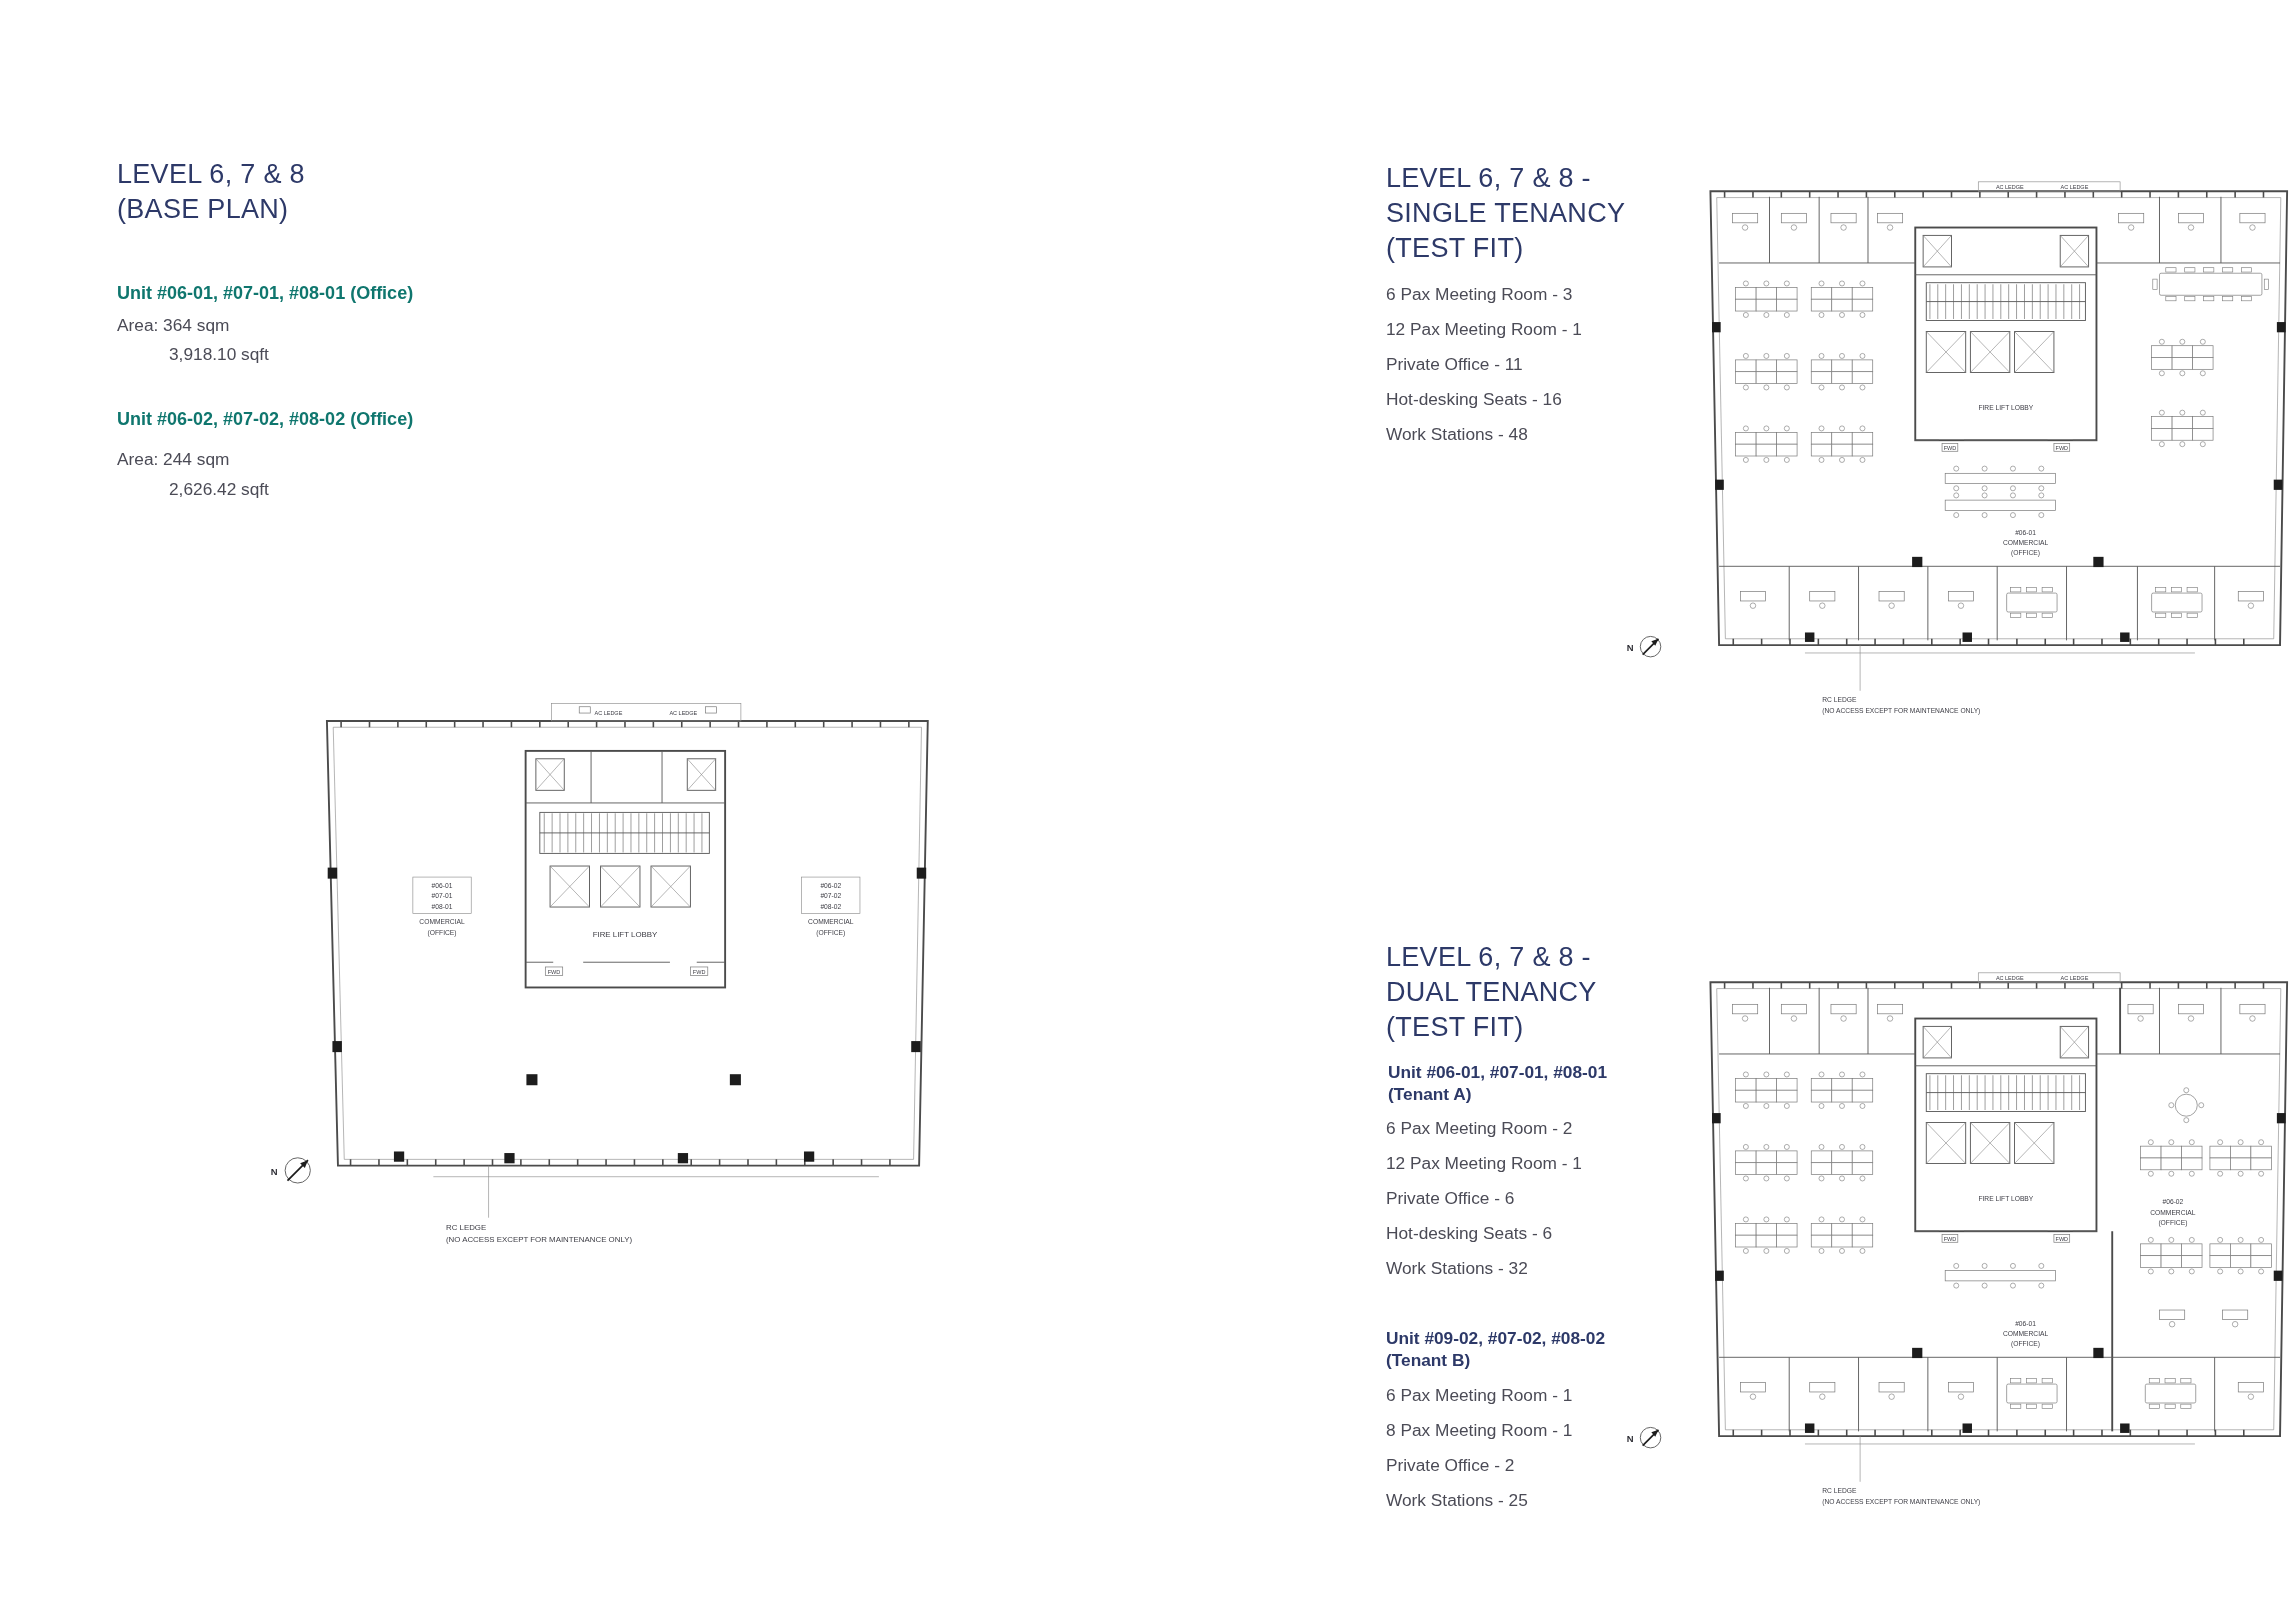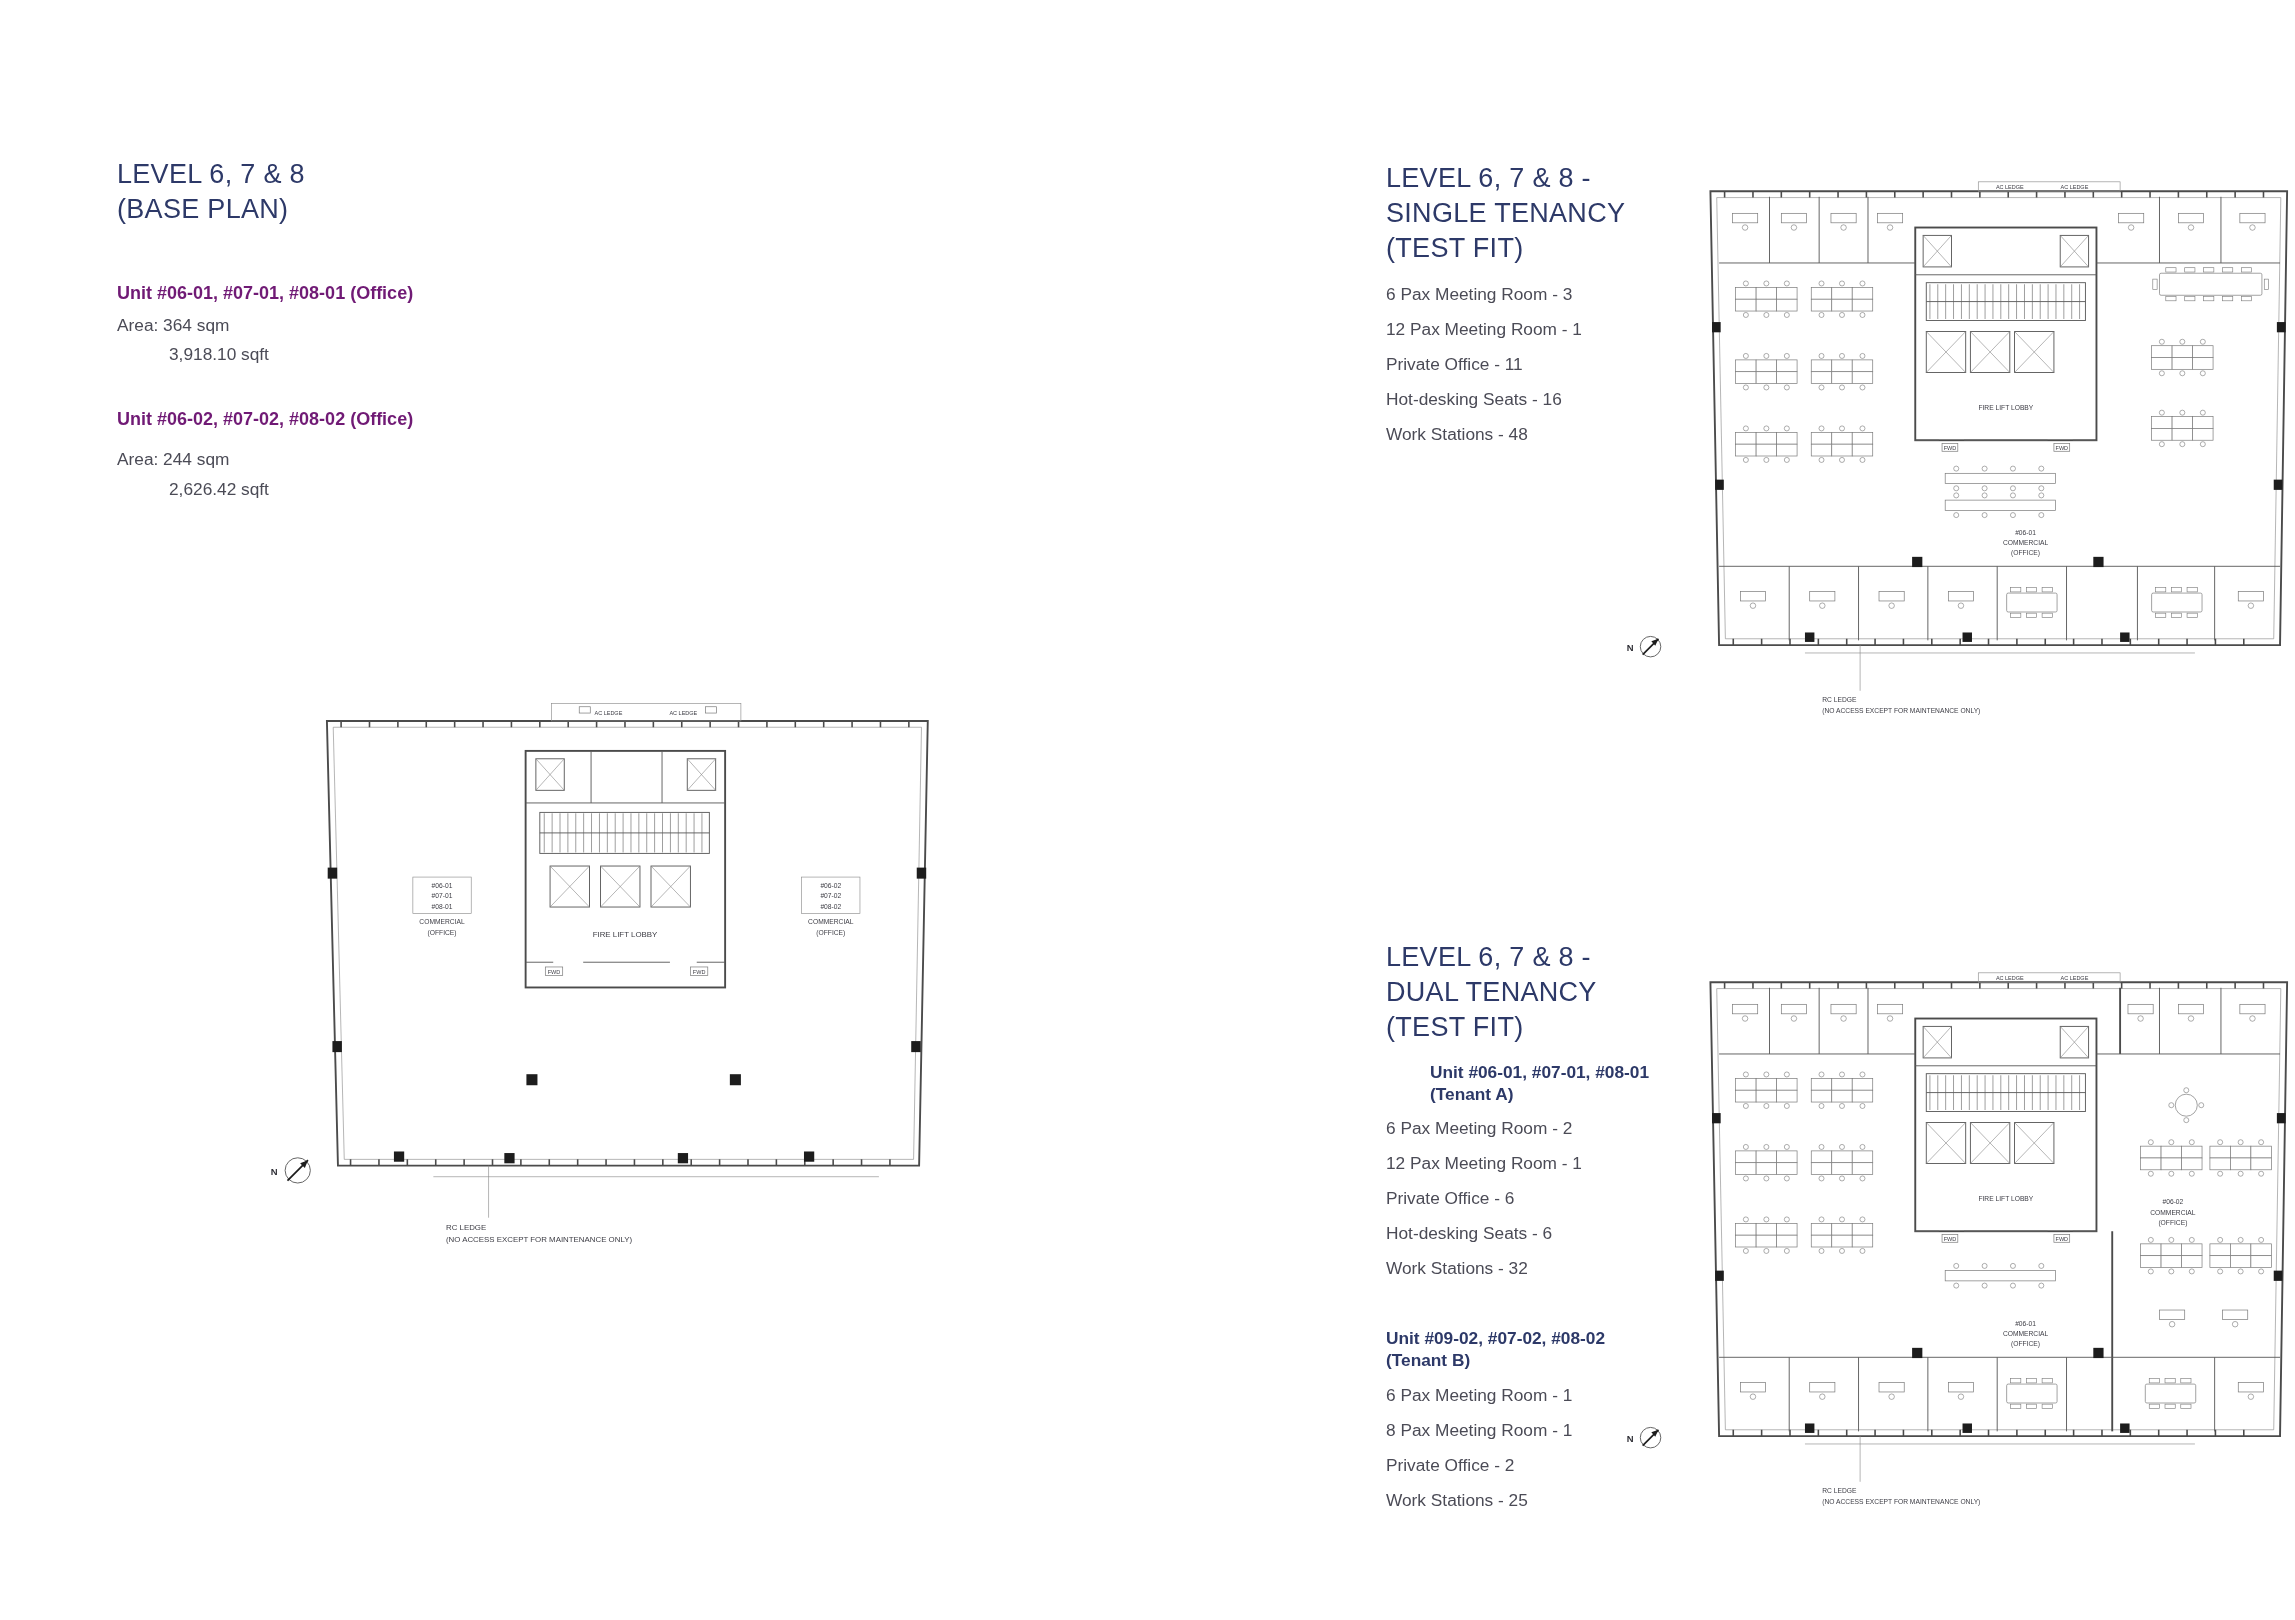--- a/index.html
+++ b/index.html
@@ -4,21 +4,21 @@
 <style>
   html,body{margin:0;padding:0;}
   body{
     width:2295px;height:1621px;position:relative;overflow:hidden;
     background:#ffffff;color:#4b4b56;
     font-family:"Liberation Sans", sans-serif;
   }
   .abs{position:absolute;}
   .heading{font-size:27px;font-weight:400;color:#2d3968;line-height:35px;letter-spacing:0.3px;}
   .heading span{display:block;}
-  .unit-heading{font-size:18px;font-weight:700;color:#701a75;line-height:22px;}
+  .unit-heading{font-size:18px;font-weight:700;color:#0f766e;line-height:22px;}
   .body-text{font-size:17.3px;line-height:22px;color:#4b4b56;}
   .list .list-item{font-size:17.3px;color:#4b4b56;height:35px;line-height:35px;}
   .tenant-heading{font-size:17.3px;font-weight:700;color:#2d3968;line-height:22px;}
   .tenant-heading span{display:block;}
 
   
   svg{overflow:visible;}
   svg text{font-family:"Liberation Sans", sans-serif;}
   .wall{fill:none;stroke:#4b4b4b;stroke-width:2.4;}
   .wall-thin{fill:none;stroke:#5d5d5d;stroke-width:1.2;}
@@ -433,21 +433,21 @@
     </svg>
   </section>
 
   <section>
     <h2 class="abs heading" style="left:1386px;top:918px;">
       <span>LEVEL 6, 7 &amp; 8 -</span>
       <span>DUAL TENANCY</span>
       <span>(TEST FIT)</span>
     </h2>
 
-    <div class="abs tenant-heading" style="left:1430px;top:1061px;">
+    <div class="abs tenant-heading" style="left:1388px;top:1061px;">
       <span>Unit #06-01, #07-01, #08-01</span>
       <span>(Tenant A)</span>
     </div>
     <div class="abs list" style="left:1386px;top:1111px;">
       <div class="list-item">6 Pax Meeting Room - 2</div>
       <div class="list-item">12 Pax Meeting Room - 1</div>
       <div class="list-item">Private Office - 6</div>
       <div class="list-item">Hot-desking Seats - 6</div>
       <div class="list-item">Work Stations - 32</div>
     </div>

